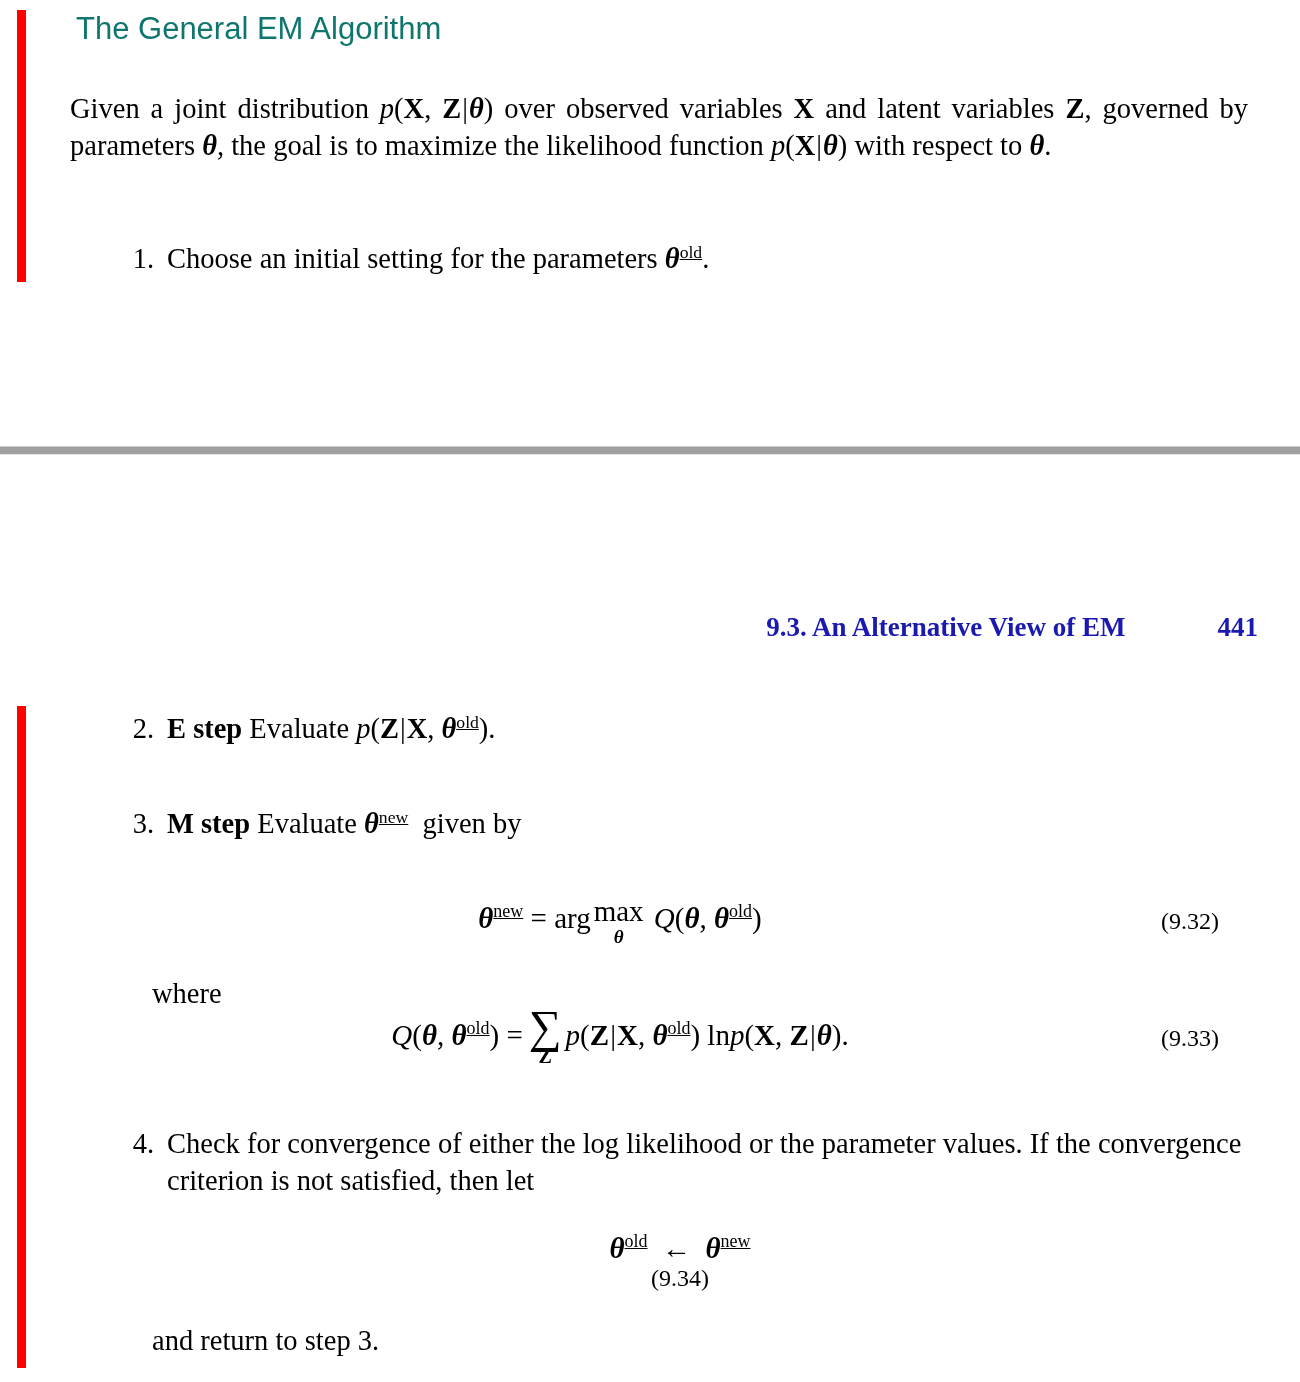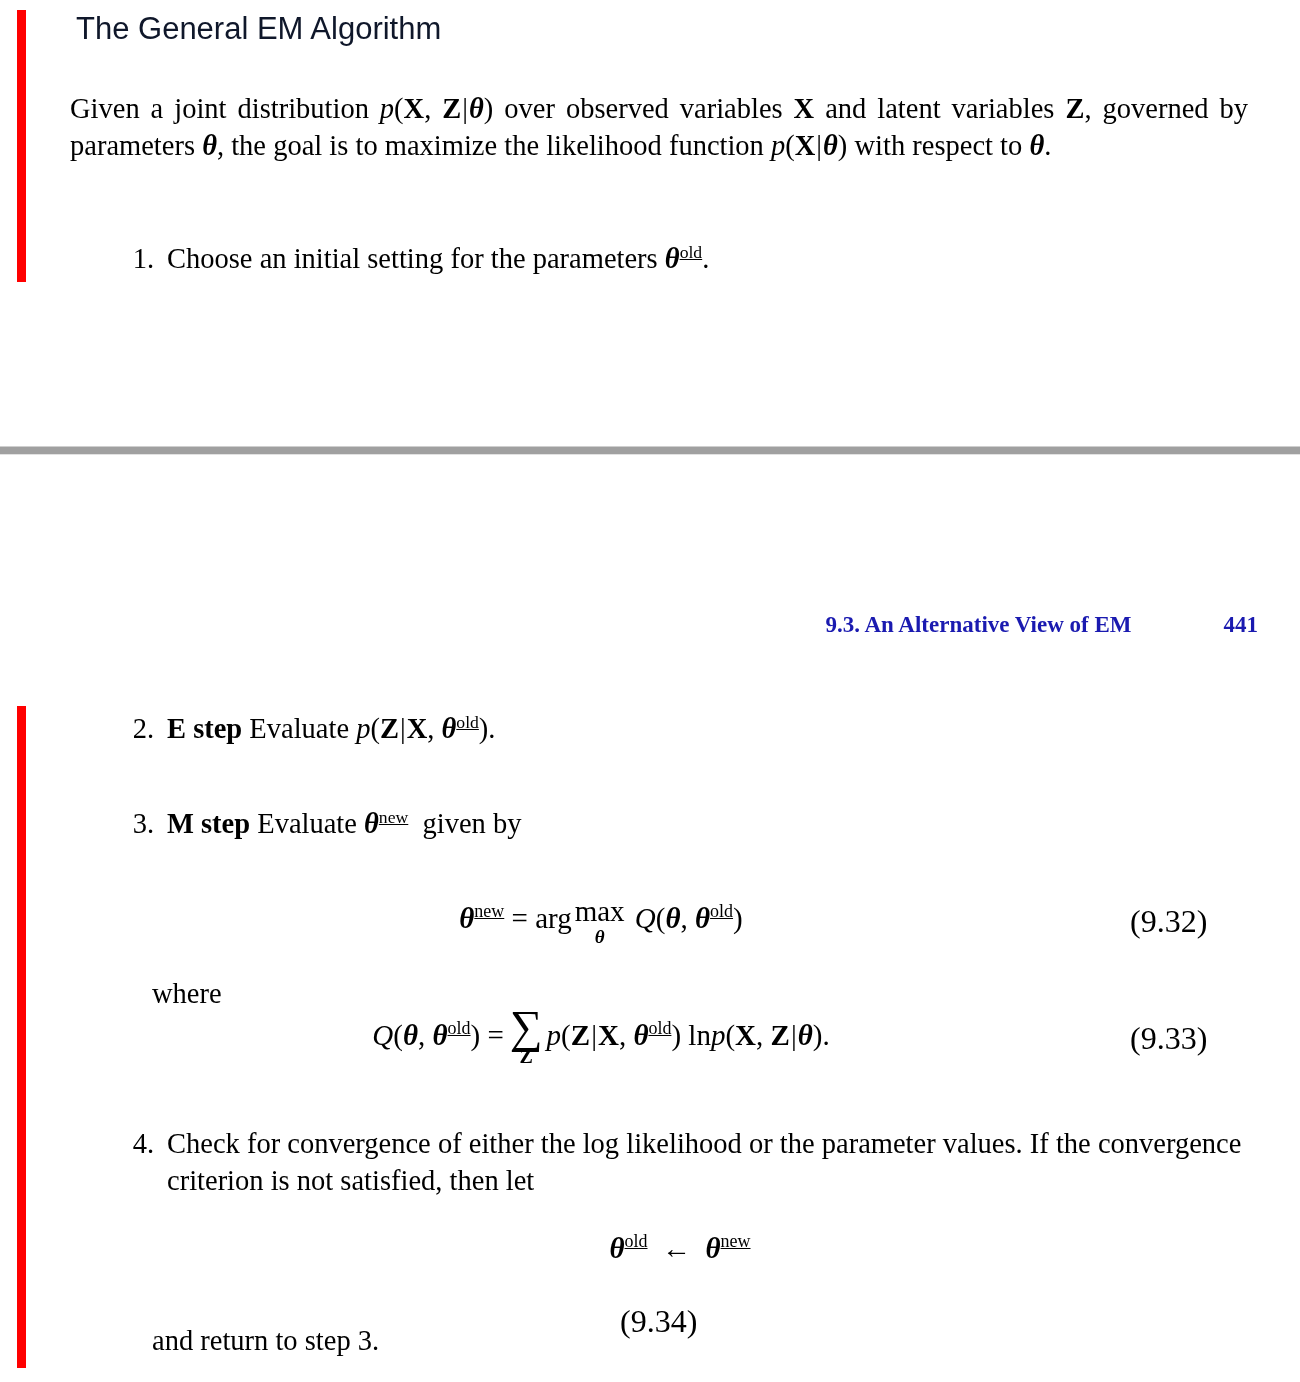--- a/index.html
+++ b/index.html
@@ -27,21 +27,21 @@
   #redbar-bottom{ top: 706px; height: 662px; }
 
   
   #slide-title {
     position: absolute;
     left: 76px;
     top: 11px;
     font-family: "Liberation Sans", "DejaVu Sans", sans-serif;
     font-size: 31px;
     line-height: 36px;
-    color: #0f172a;
+    color: #0f766e;
     white-space: nowrap;
     letter-spacing: 0px;
   }
 
   
   #intro-paragraph {
     position: absolute;
     left: 70px;
     top: 90px;
     width: 1178px;
@@ -91,21 +91,21 @@
   #running-header {
     position: absolute;
     left: 0;
     top: 600px;
     width: 1258px;
     display: flex;
     justify-content: flex-end;
     align-items: baseline;
     color: #1a1ab0;
     font-weight: bold;
-    font-size: 23px;
+    font-size: 27px;
   }
   #header-section-title { white-space: nowrap; }
   #header-page-number { margin-left: 92px; white-space: nowrap; margin-top: 12px; }
 
   
   #where-text {
     position: absolute;
     left: 152px;
     top: 978px;
     font-size: 28.5px;
@@ -120,31 +120,30 @@
   }
 
   
   .equation-row {
     position: absolute;
     left: 110px;
     width: 1140px;
     display: flex;
     align-items: center;
     font-size: 29px;
-    gap: 38px;
   }
   .equation-row .eq-body {
     flex: 1;
     text-align: center;
     position: relative;
   }
   .equation-row .eq-tag {
     width: 120px;
-    text-align: left;
-    font-size: 32px;
+    text-align: center;
+    font-size: 24px;
     white-space: nowrap;
   }
 
   #equation-932 { top: 880px; }
   #equation-933 { top: 1010px; }
   #equation-934 { top: 1232px; flex-direction: column; }
 
   
   .mi      { font-style: italic; }
   .mbf     { font-weight: bold; font-style: normal; }

